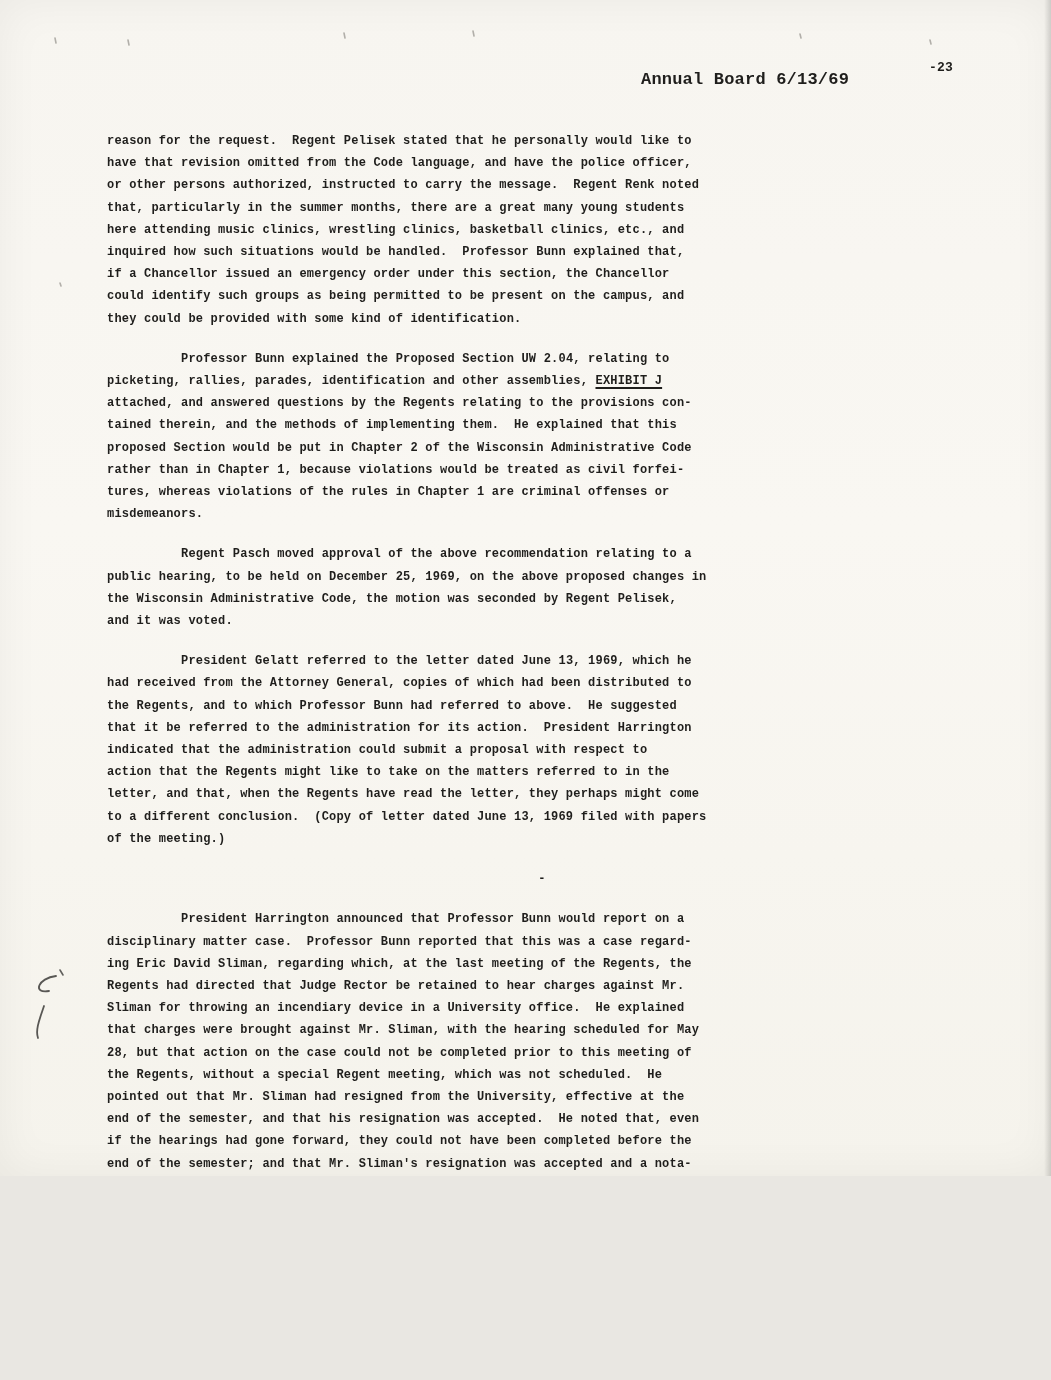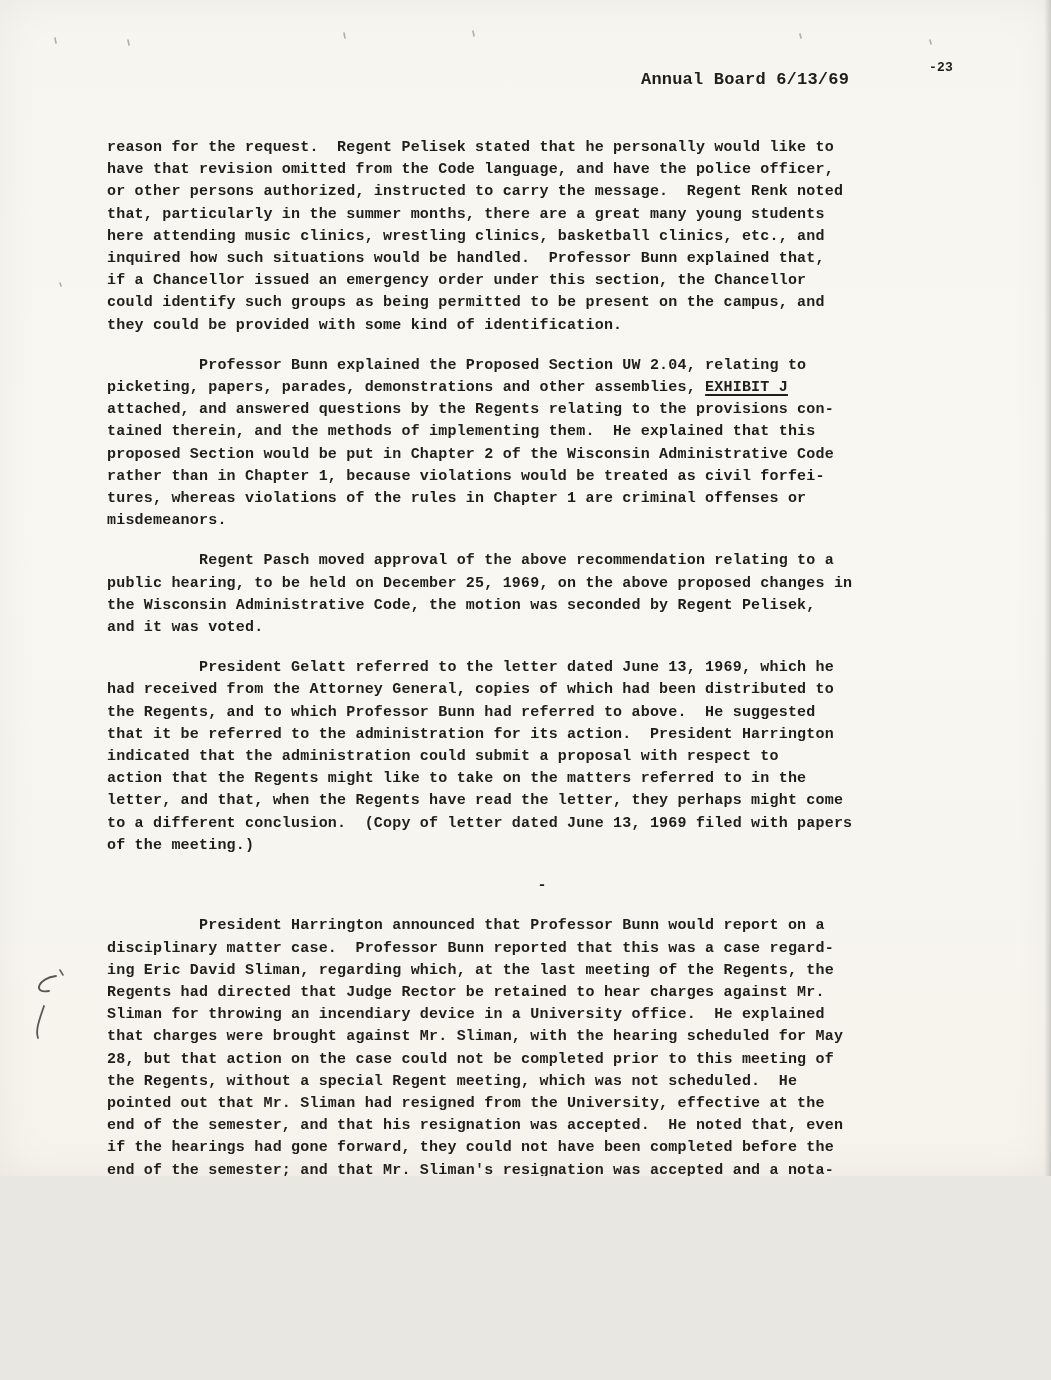--- a/index.html
+++ b/index.html
@@ -45,24 +45,23 @@
     top: 60px;
     font-size: 13px;
     letter-spacing: 0.2px;
     white-space: pre;
   }
   .text-block {
     position: absolute;
     left: 107px;
     top: 130px;
     width: 870px;
-    font-size: 15px;
+    font-size: 12px;
     line-height: 22.2px;
     letter-spacing: 0.2px;
-    margin-top: 7px;
   }
   .para {
     margin: 0 0 18px 0;
     white-space: pre-wrap;
   }
   .separator {
     text-align: center;
   }
   .underline {
     text-decoration: underline;
@@ -109,21 +108,21 @@
 have that revision omitted from the Code language, and have the police officer,
 or other persons authorized, instructed to carry the message.  Regent Renk noted
 that, particularly in the summer months, there are a great many young students
 here attending music clinics, wrestling clinics, basketball clinics, etc., and
 inquired how such situations would be handled.  Professor Bunn explained that,
 if a Chancellor issued an emergency order under this section, the Chancellor
 could identify such groups as being permitted to be present on the campus, and
 they could be provided with some kind of identification.</p>
 
     <p class="para"><span>          Professor Bunn explained the Proposed Section UW 2.04, relating to
-picketing, papers, parades, demonstrations and other assemblies, </span><span class="underline">EXHIBIT J</span><span>
+picketing, rallies, parades, identification and other assemblies, </span><span class="underline">EXHIBIT J</span><span>
 attached, and answered questions by the Regents relating to the provisions con-
 tained therein, and the methods of implementing them.  He explained that this
 proposed Section would be put in Chapter 2 of the Wisconsin Administrative Code
 rather than in Chapter 1, because violations would be treated as civil forfei-
 tures, whereas violations of the rules in Chapter 1 are criminal offenses or
 misdemeanors.</span></p>
 
     <p class="para">          Regent Pasch moved approval of the above recommendation relating to a
 public hearing, to be held on December 25, 1969, on the above proposed changes in
 the Wisconsin Administrative Code, the motion was seconded by Regent Pelisek,

